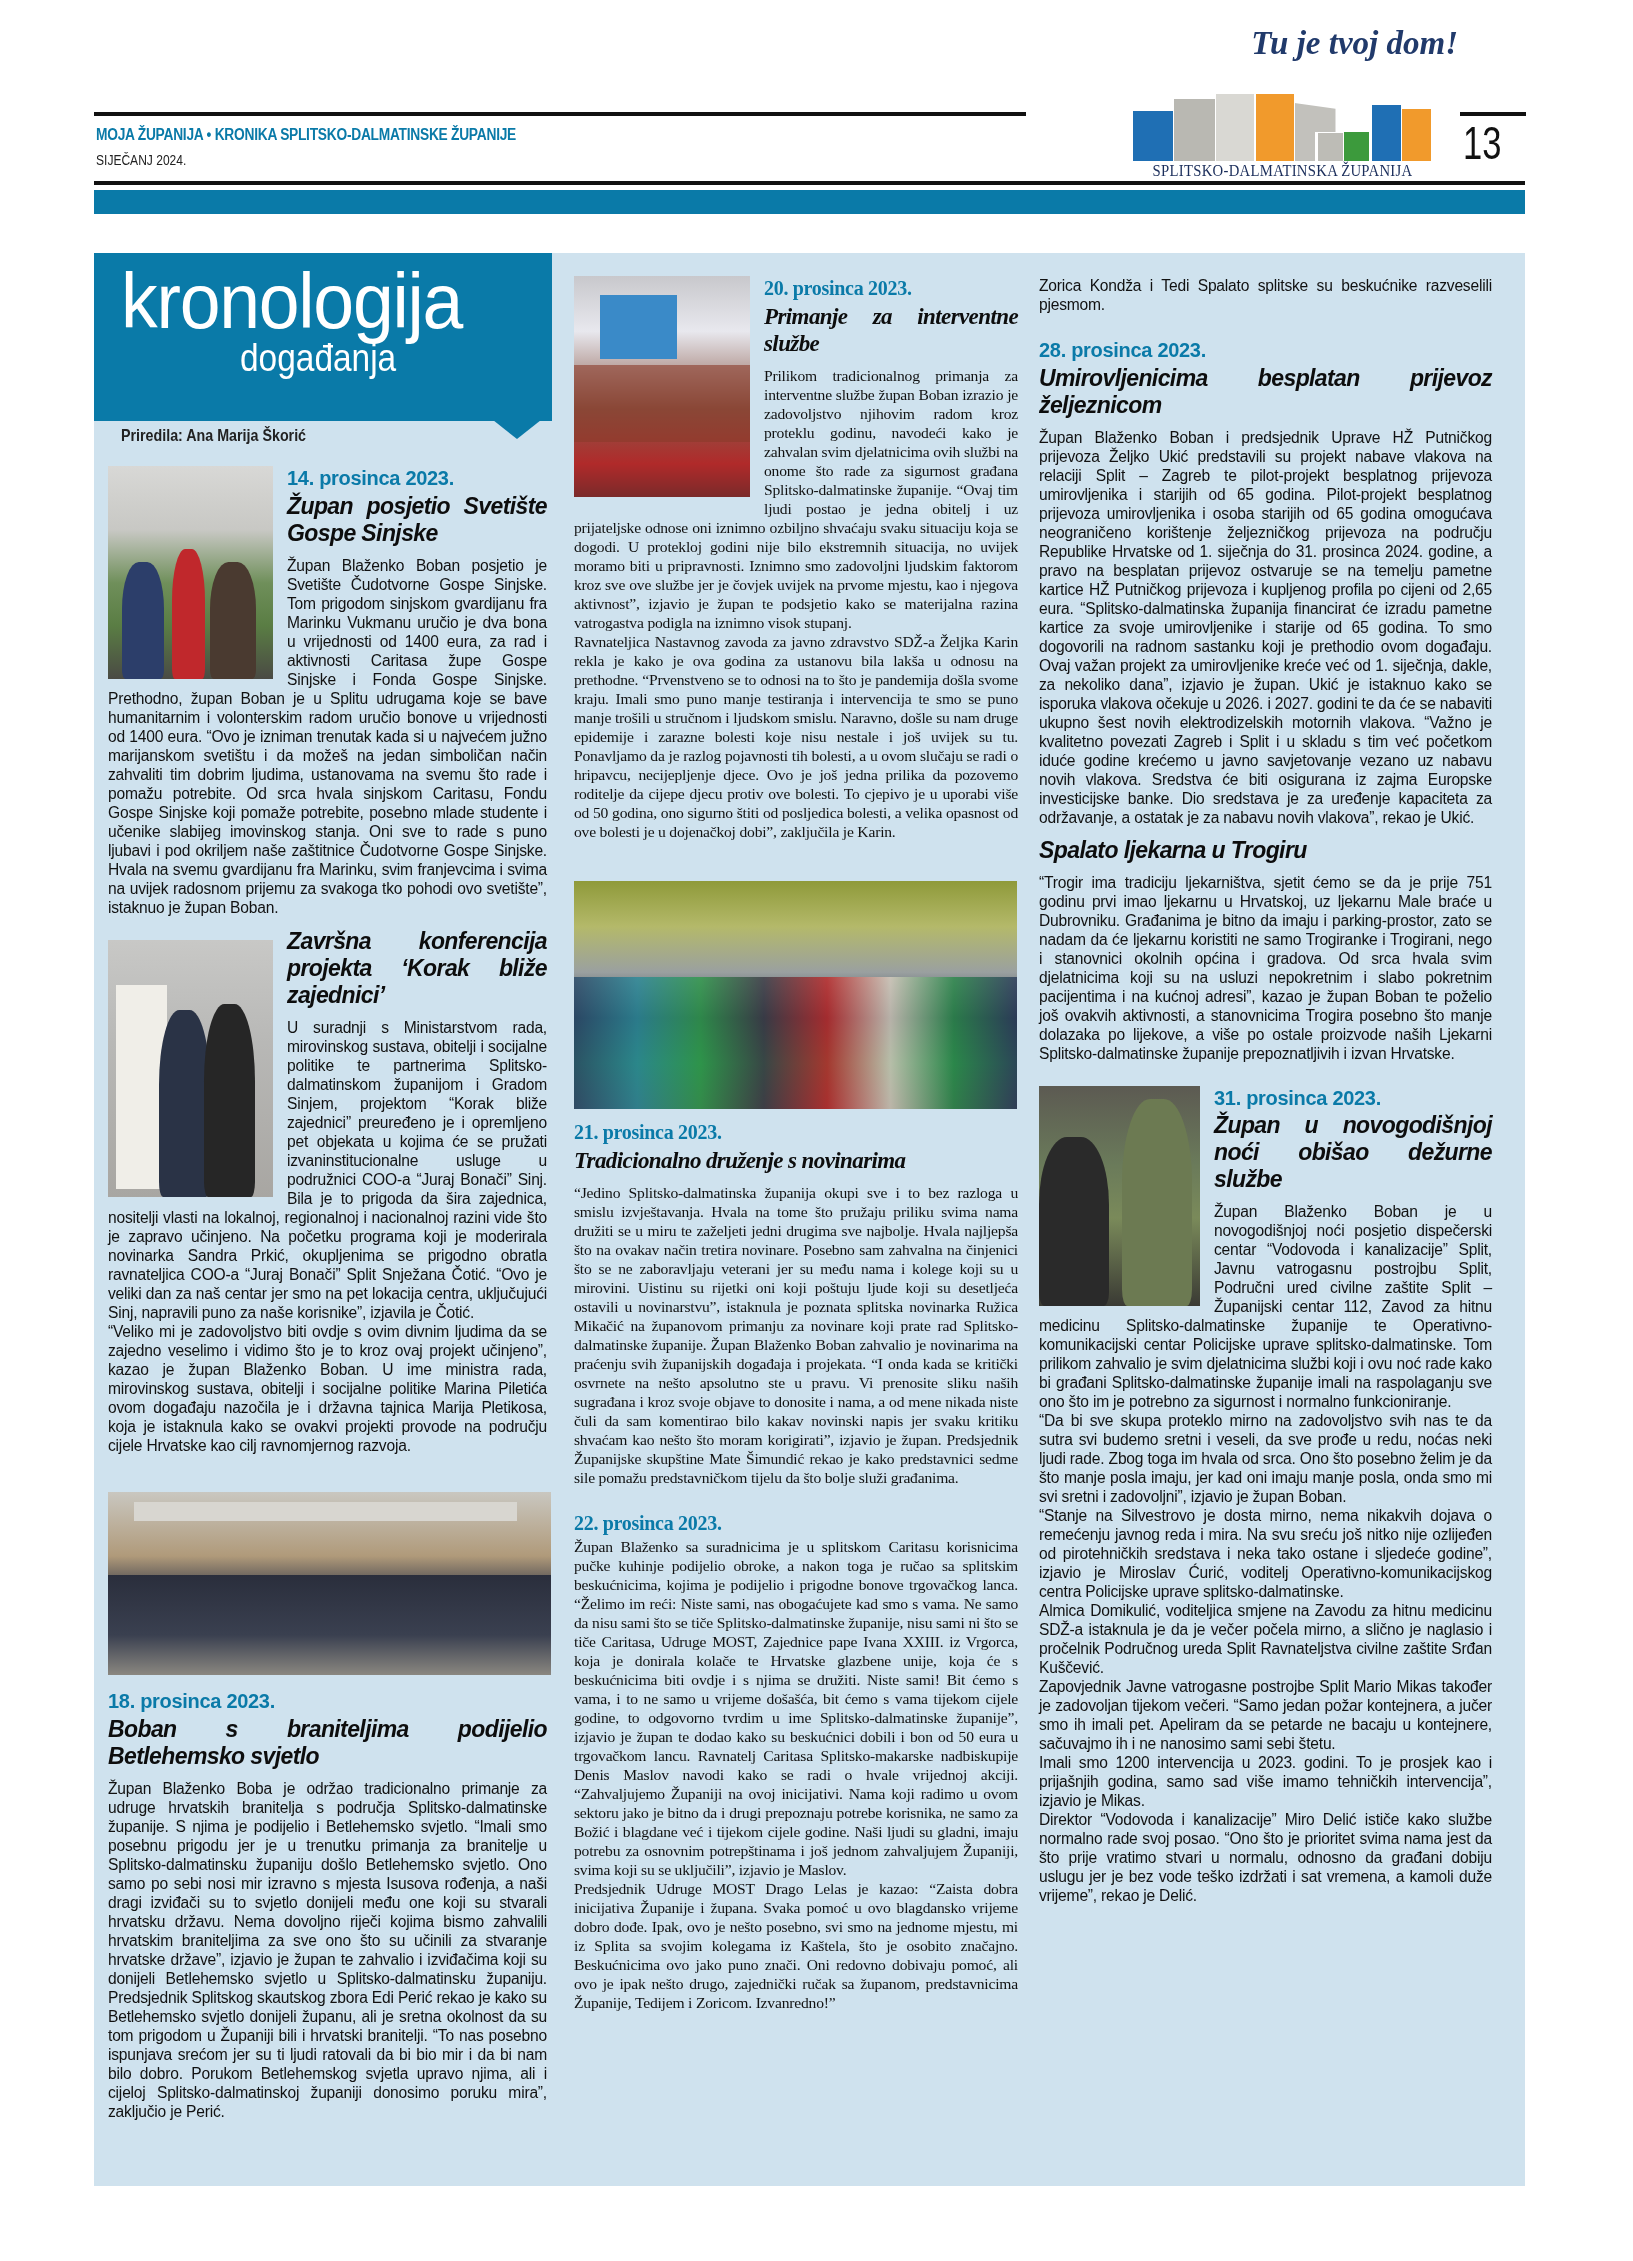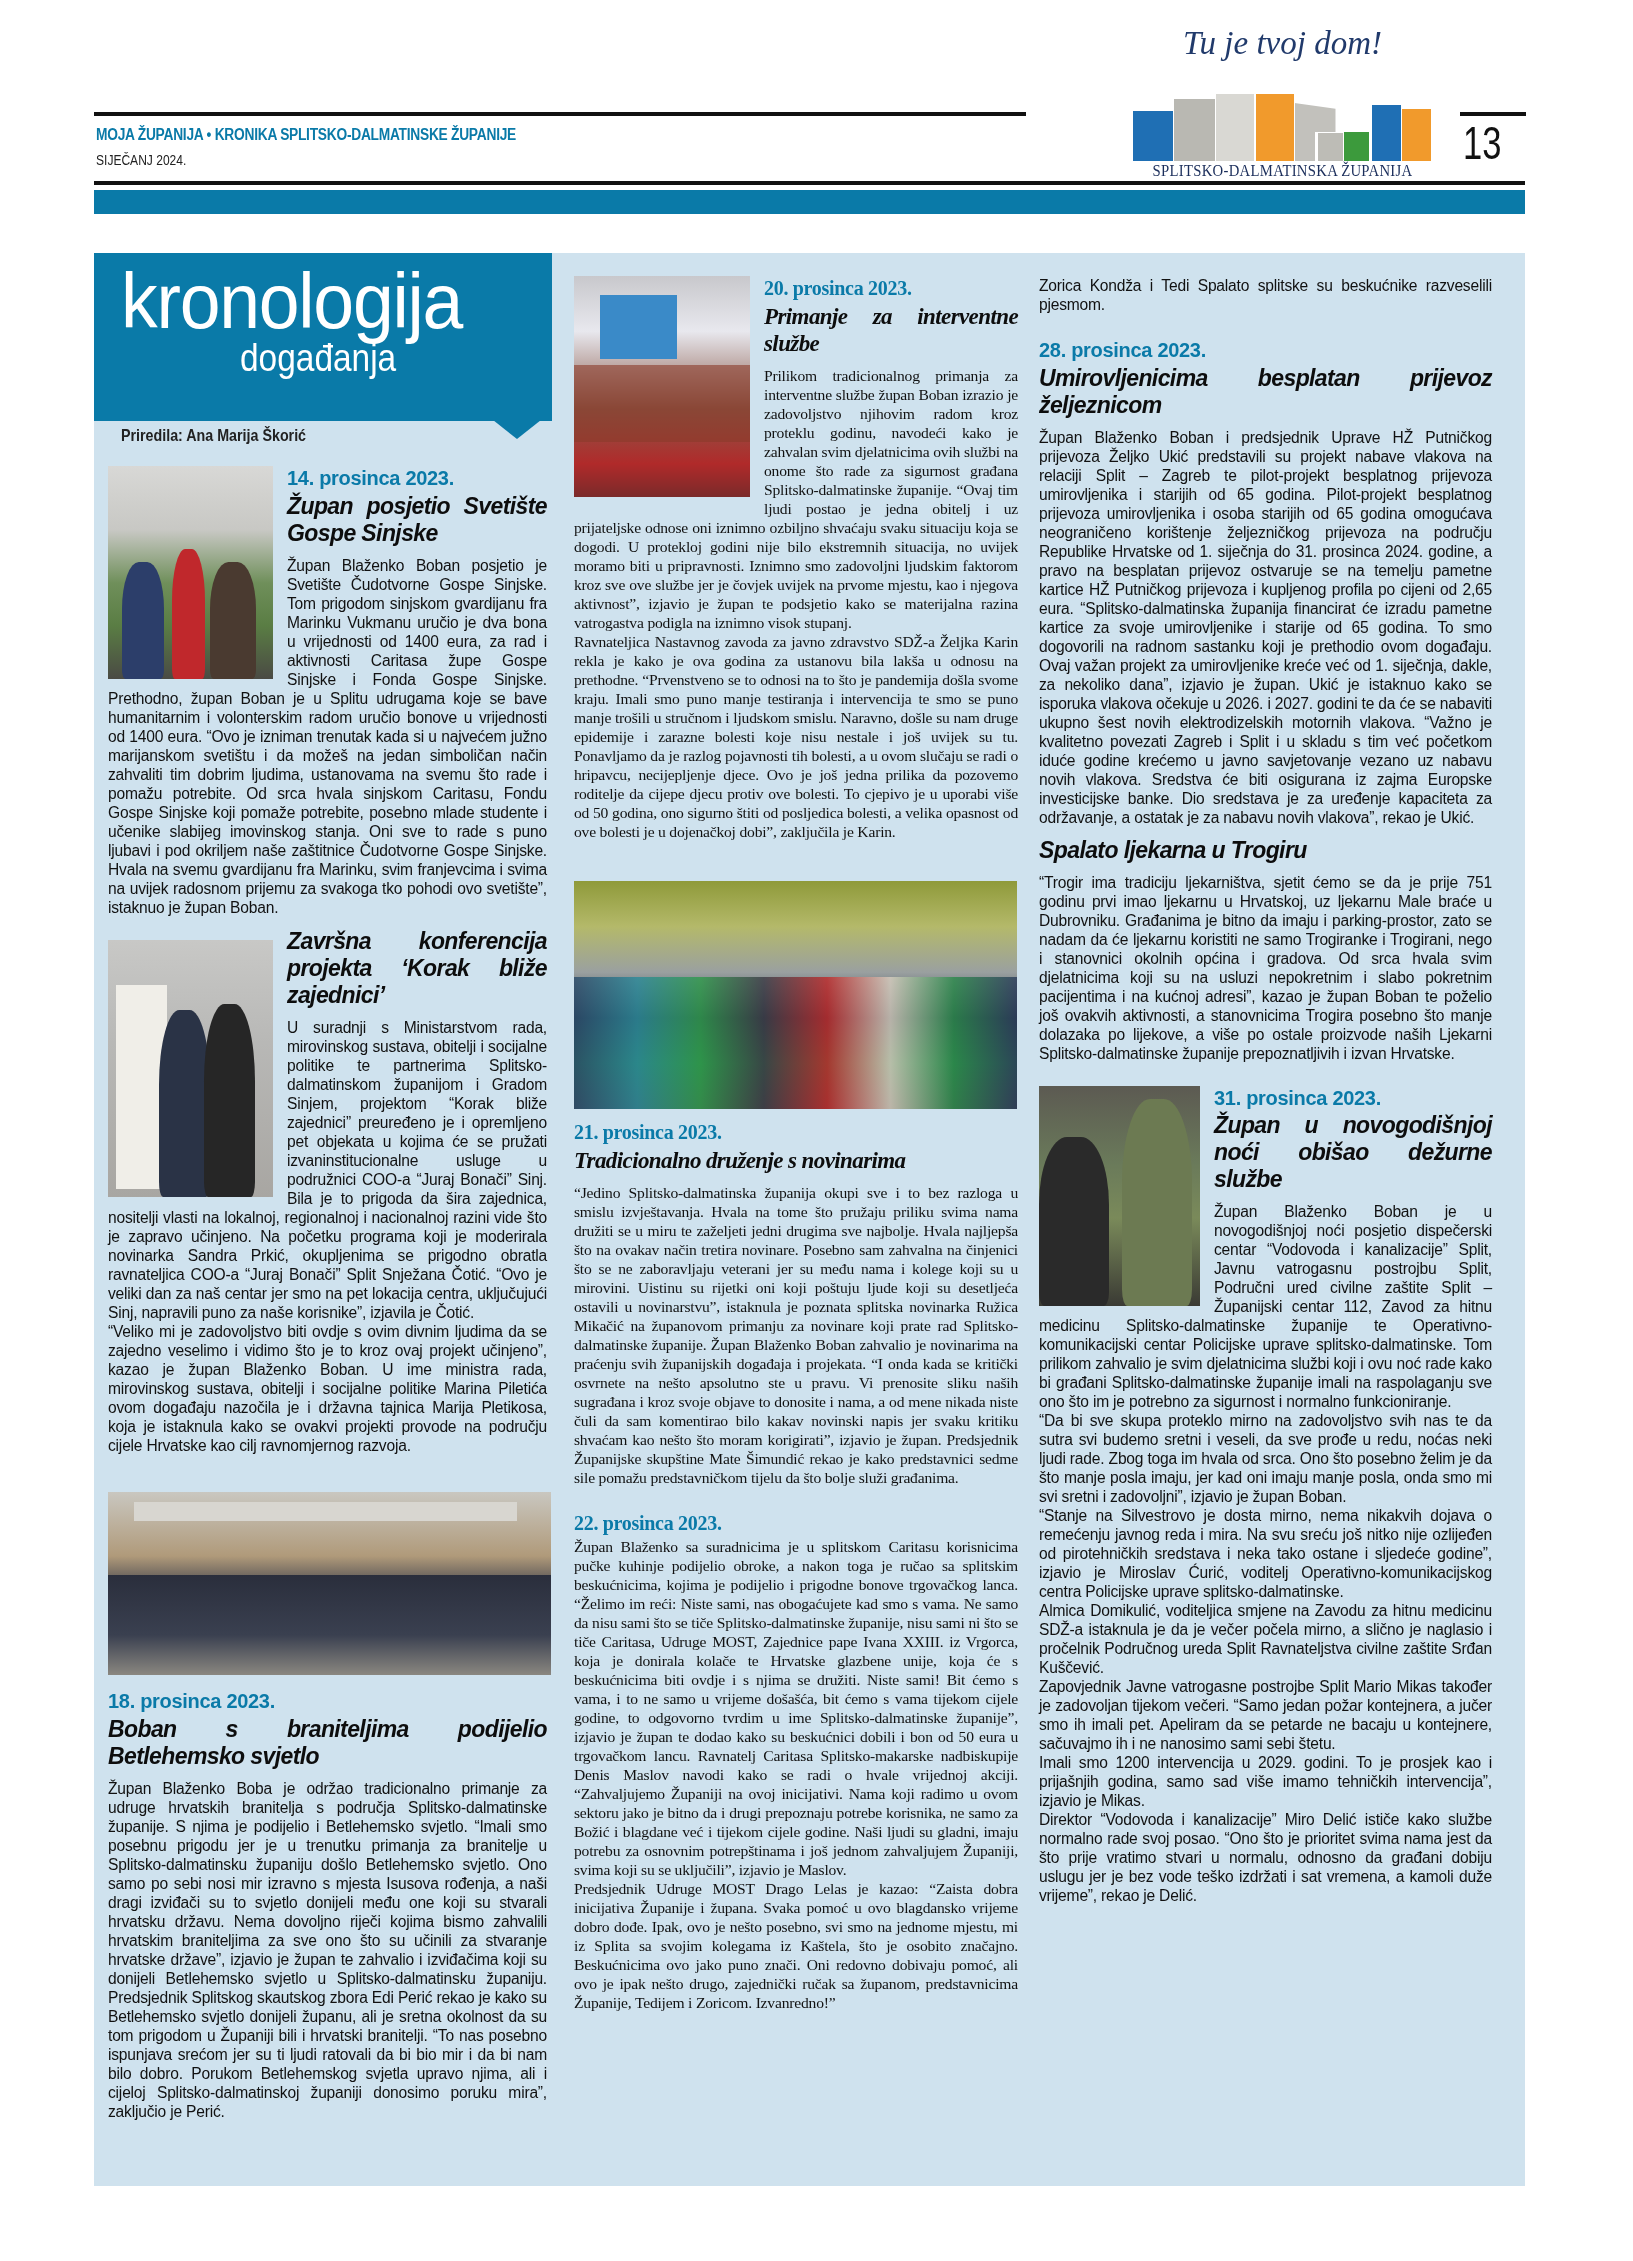--- a/index.html
+++ b/index.html
@@ -8,21 +8,21 @@
   
   .rule { position: absolute; left: 94px; height: 3.8px; background: #111; }
   .rule.top { top: 112px; width: 932px; }
   .rule.top2 { top: 112px; left: 1460px; width: 66px; }
   .rule.bottom { top: 181px; width: 1431px; }
   .hdr-title { position: absolute; left: 96px; top: 126px; font-family: "Liberation Sans", sans-serif; font-weight: bold; font-size: 16px; color: #0a7aa8; letter-spacing: -0.3px; transform: scaleX(0.86); transform-origin: left; white-space: nowrap; }
   .hdr-date { position: absolute; left: 96px; top: 152px; font-size: 14px; color: #222; transform: scaleX(0.86); transform-origin: left; white-space: nowrap; }
   .page-num { position: absolute; left: 1463px; top: 120px; font-size: 46px; font-weight: 300; color: #111; line-height: 1; transform: scaleX(0.75); transform-origin: left; }
 
   .logo { position: absolute; left: 1107px; top: 19px; width: 351px; height: 153px; }
-  .logo-slogan { position: absolute; left: 0; top: 6.4px; width: 100%; text-align: center; font-family: "Liberation Serif", serif; font-style: italic; font-size: 33px; color: #213a6b; }
+  .logo-slogan { position: absolute; left: 0; top: 6.4px; width: 100%; text-align: right; font-family: "Liberation Serif", serif; font-style: italic; font-size: 33px; color: #213a6b; font-weight: bold; }
   .logo-bars { position: absolute; left: 7.7px; top: 72px; width: 156px; height: 70px; }
   .logo-bars span { position: absolute; bottom: 0; }
   .logo-name { position: absolute; left: 0; top: 143px; width: 100%; text-align: center; font-family: "Liberation Serif", serif; font-size: 16px; color: #1b2e5b; letter-spacing: 0.3px; transform: scaleX(0.92); }
 
   .blue-band { position: absolute; left: 94px; top: 190px; width: 1431px; height: 24px; background: #0a7aa8; }
 
   
   .panel { position: absolute; left: 94px; top: 253px; width: 1431px; height: 1933px; background: #cfe2ee; }
 
   .kronologija-box { position: absolute; left: 94px; top: 253px; width: 458px; height: 168px; background: #0a7aa8; }
@@ -171,17 +171,17 @@
       <div class="ph-fig" style="left:0; top:51px; width:70px; height:169px; background:#2a2a2a;"></div>
       <div class="ph-fig" style="left:83px; top:12.8px; width:70px; height:207px; background:#6c7a52;"></div>
     </div>
     <div class="date">31. prosinca 2023.</div>
     <div class="headline">Župan u novogodišnjoj noći obišao dežurne službe</div>
     <p class="body">Župan Blaženko Boban je u novogodišnjoj noći posjetio dispečerski centar “Vodovoda i kanalizacije” Split, Javnu vatrogasnu postrojbu Split, Područni ured civilne zaštite Split – Županijski centar 112, Zavod za hitnu medicinu Splitsko-dalmatinske županije te Operativno-komunikacijski centar Policijske uprave splitsko-dalmatinske. Tom prilikom zahvalio je svim djelatnicima službi koji i ovu noć rade kako bi građani Splitsko-dalmatinske županije imali na raspolaganju sve ono što im je potrebno za sigurnost i normalno funkcioniranje.</p>
     <p class="body">“Da bi sve skupa proteklo mirno na zadovoljstvo svih nas te da sutra svi budemo sretni i veseli, da sve prođe u redu, noćas neki ljudi rade. Zbog toga im hvala od srca. Ono što posebno želim je da što manje posla imaju, jer kad oni imaju manje posla, onda smo mi svi sretni i zadovoljni”, izjavio je župan Boban.</p>
     <p class="body">“Stanje na Silvestrovo je dosta mirno, nema nikakvih dojava o remećenju javnog reda i mira. Na svu sreću još nitko nije ozlijeđen od pirotehničkih sredstava i neka tako ostane i sljedeće godine”, izjavio je Miroslav Ćurić, voditelj Operativno-komunikacijskog centra Policijske uprave splitsko-dalmatinske.</p>
     <p class="body">Almica Domikulić, voditeljica smjene na Zavodu za hitnu medicinu SDŽ-a istaknula je da je večer počela mirno, a slično je naglasio i pročelnik Područnog ureda Split Ravnateljstva civilne zaštite Srđan Kuščević.</p>
     <p class="body">Zapovjednik Javne vatrogasne postrojbe Split Mario Mikas također je zadovoljan tijekom večeri. “Samo jedan požar kontejnera, a jučer smo ih imali pet. Apeliram da se petarde ne bacaju u kontejnere, sačuvajmo ih i ne nanosimo sami sebi štetu.</p>
-    <p class="body">Imali smo 1200 intervencija u 2029. godini. To je prosjek kao i prijašnjih godina, samo sad više imamo tehničkih intervencija”, izjavio je Mikas.</p>
+    <p class="body">Imali smo 1200 intervencija u 2023. godini. To je prosjek kao i prijašnjih godina, samo sad više imamo tehničkih intervencija”, izjavio je Mikas.</p>
     <p class="body">Direktor “Vodovoda i kanalizacije” Miro Delić ističe kako službe normalno rade svoj posao. “Ono što je prioritet svima nama jest da što prije vratimo stvari u normalu, odnosno da građani dobiju uslugu jer je bez vode teško izdržati i sat vremena, a kamoli duže vrijeme”, rekao je Delić.</p>
   </div>
 </div>
 
 
 </body></html>

